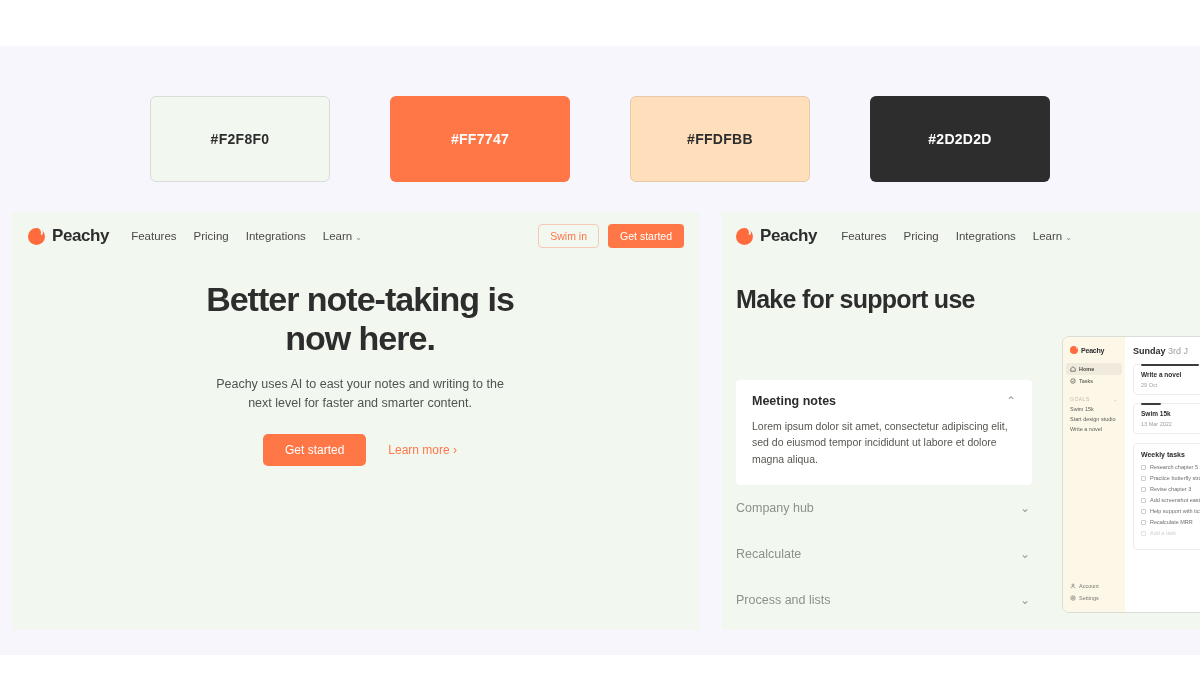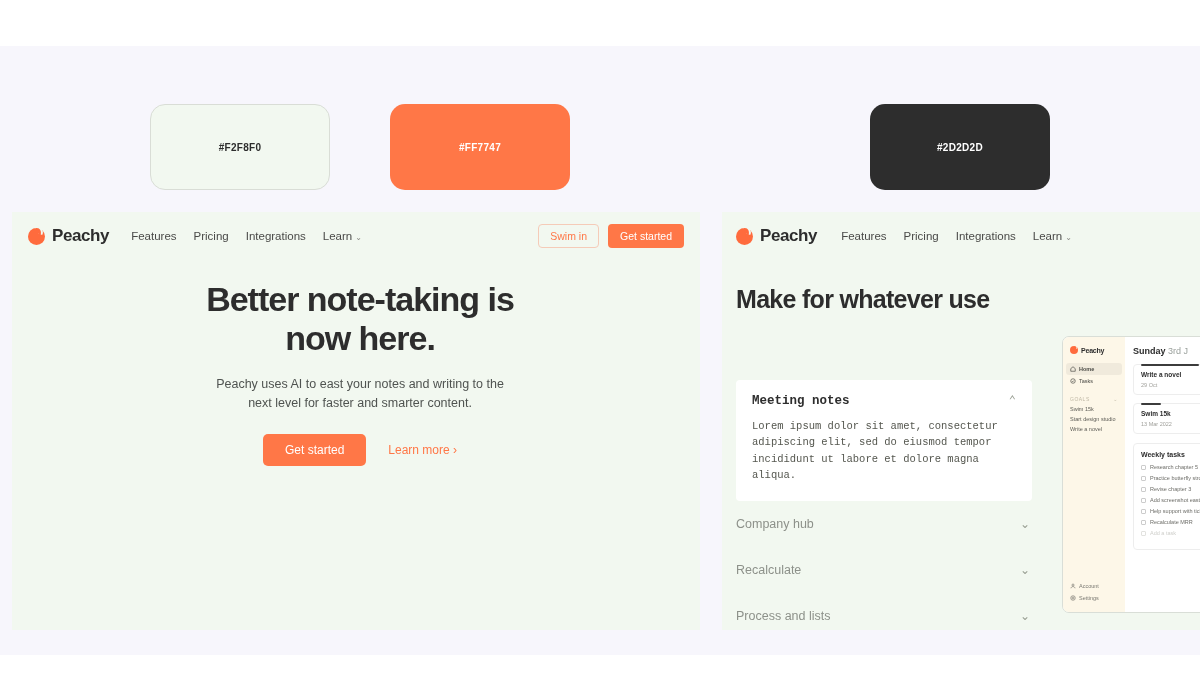--- a/index.html
+++ b/index.html
@@ -16,24 +16,24 @@
     position: absolute; left: 0; top: 46px;
     width: 1200px; height: 609px;
     background: #F7F6FC;
   }
 
   
   .swatches {
     position: absolute; left: 0; top: 92px; width: 1200px; height: 86px;
   }
   .swatch {
-    position: absolute; top: 12px; width: 180px; height: 86px;
-    border-radius: 15px;
+    position: absolute; top: 4px; width: 180px; height: 86px;
+    border-radius: 6px;
     display: flex; align-items: center; justify-content: center;
-    font-size: 10px; font-weight: bold; letter-spacing: .3px;
+    font-size: 14px; font-weight: bold; letter-spacing: .3px;
   }
   .sw1 { left: 150px; background: #F2F8F0; border: 1px solid #d9ddd6; color: #2D2D2D; }
   .sw2 { left: 390px; background: #FF7747; color: #ffffff; }
   .sw3 { left: 630px; background: #FFDFBB; border: 1px solid #e6c9a6; color: #2D2D2D; }
   .sw4 { left: 870px; background: #2D2D2D; color: #ffffff; }
 
   
   .panel {
     position: absolute; top: 212px; height: 418px;
     background: #F2F8F0; overflow: hidden;
@@ -88,21 +88,21 @@
   .cta-link { font-size: 12px; color: #FF7747; }
 
   
   .rh { position: absolute; left: 14px; top: 72px; width: 330px; }
   .rh h2 {
     font-size: 25px; font-weight: bold; color:#2D2D2D;
     line-height: 1.2; letter-spacing: -.7px;
   }
   .accordion { position: absolute; left: 14px; top: 168px; width: 296px; }
   .acc-open {
-    background:#fff; border-radius: 4px; padding: 14px 16px 18px; font-family: Liberation Mono, monospace;
+    background:#fff; border-radius: 4px; padding: 14px 16px 18px;
   }
   .acc-open-head {
     display:flex; align-items:center; justify-content:space-between;
   }
   .acc-open-title { font-size: 12.5px; font-weight:bold; color:#2D2D2D; }
   .acc-body { margin-top: 10px; font-size: 10.5px; color:#55574f; line-height: 1.55; }
   .acc-item {
     display:flex; align-items:center; justify-content:space-between;
     padding: 16px 2px 16px 0;
     gap: 45px;
@@ -155,20 +155,23 @@
 <div class="page">
   <div class="band"></div>
 
   <div class="swatches">
     <div class="swatch sw1">
       <span>#F2F8F0</span>
     </div>
     <div class="swatch sw2">
       <span>#FF7747</span>
     </div>
+    <div class="swatch sw3">
+      <span>#FFDFBB</span>
+    </div>
     <div class="swatch sw4">
       <span>#2D2D2D</span>
     </div>
   </div>
 
   <div class="panel panel-left">
 
     <div class="nav" style="padding:0 16px;">
       <div class="brand">
         <span class="peach"></span>
@@ -213,21 +216,21 @@
       <div class="navlinks" style="margin-left:24px;">
         <span class="navlink">Features</span>
         <span class="navlink">Pricing</span>
         <span class="navlink">Integrations</span>
         <span class="navlink"><span>Learn</span><span class="caret-sm">⌄</span></span>
       </div>
     </div>
 
     <div class="rh">
       <h2>
-        <span>Make for whatever use</span><br>
+        <span>Make for support use</span><br>
       </h2>
     </div>
 
     <div class="accordion">
       <div class="acc-open">
         <div class="acc-open-head">
           <span class="acc-open-title">Meeting notes</span>
           <span class="chev">⌃</span>
         </div>
         <div class="acc-body">Lorem ipsum dolor sit amet, consectetur adipiscing elit, sed do eiusmod tempor incididunt ut labore et dolore magna aliqua.</div>

